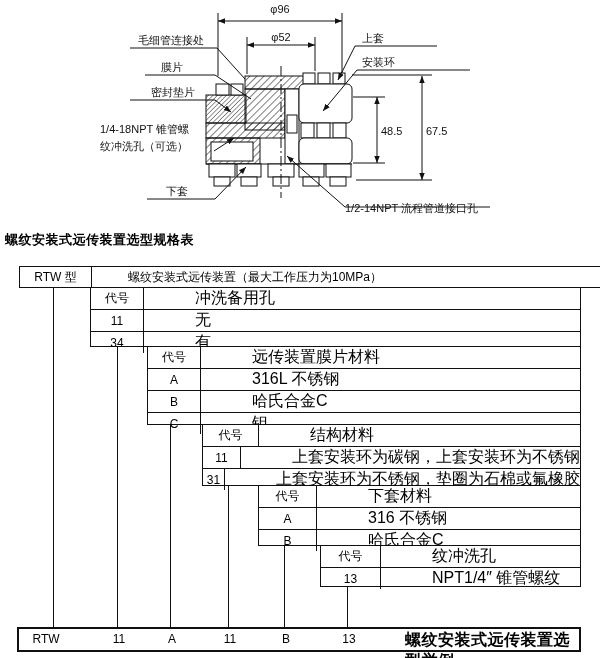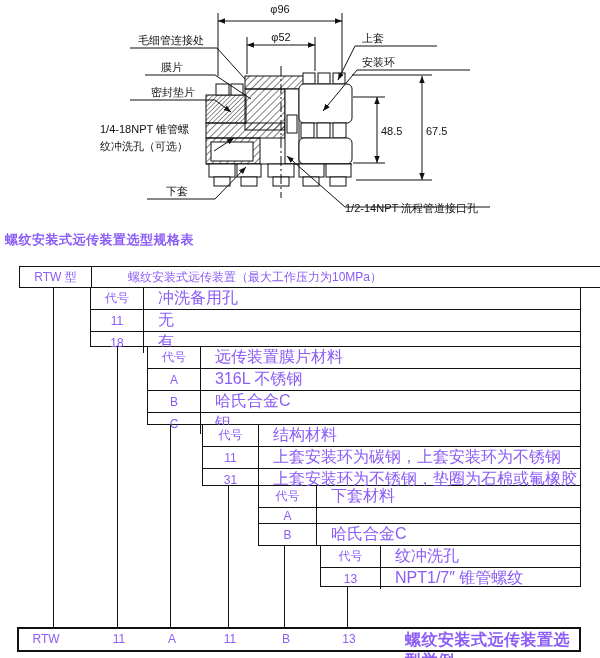--- a/index.html
+++ b/index.html
@@ -1,27 +1,27 @@
 <!DOCTYPE html>
 <html><head>
 <meta charset="utf-8">
 <style>
   html,body{margin:0;padding:0;background:#e8e8e8;}
   #page{position:relative;width:600px;height:658px;background:#ffffff;
-        font-family:"Liberation Sans","DejaVu Sans",sans-serif;color:#8b5cf6;overflow:hidden;}
+        font-family:"Liberation Sans","DejaVu Sans",sans-serif;color:#000000;overflow:hidden;}
   svg text{font-family:"Liberation Sans","DejaVu Sans",sans-serif;fill:#111;}
   .abs{position:absolute;box-sizing:border-box;}
   #section-title{left:5px;top:231px;font-size:13px;font-weight:bold;letter-spacing:.5px;}
   
   #hdr-row{left:19px;top:266px;width:598px;height:22px;border:1px solid #111;display:flex;gap:24px;}
   #hdr-model{width:71px;border-right:1px solid #111;display:flex;align-items:center;justify-content:center;font-size:12px;}
   #hdr-desc{flex:1;display:flex;align-items:center;padding-left:12px;font-size:12px;}
   
   .block{position:absolute;box-sizing:border-box;border:1px solid #111;border-top:none;display:flex;flex-direction:column;background:#fff;}
-  .trow{flex:1;display:flex;border-top:1px solid #111;box-sizing:border-box;}
+  .trow{flex:1;display:flex;border-top:1px solid #111;box-sizing:border-box;gap:37px;}
   .trow:first-child{border-top:none;}
   .code{display:flex;align-items:center;justify-content:center;border-right:1px solid #111;box-sizing:border-box;font-size:12px;}
   .desc{flex:1;display:flex;align-items:center;padding-left:14px;font-size:16px;white-space:nowrap;}
   #blk1{left:90px;top:288px;width:491px;height:59px;}   #blk1 .code{width:53px;}
   #blk2{left:147px;top:347px;width:434px;height:78px;}  #blk2 .code{width:53px;}
   #blk3{left:202px;top:425px;width:379px;height:61px;}  #blk3 .code{width:56px;}
   #blk4{left:258px;top:486px;width:323px;height:60px;}  #blk4 .code{width:58px;}
   #blk5{left:320px;top:546px;width:261px;height:41px;}  #blk5 .code{width:60px;}
   .vline{position:absolute;width:1px;background:#111;}
   
@@ -140,21 +140,21 @@
     <div id="blk1" class="block">
       <div class="trow">
           <div class="code">代号</div>
           <div class="desc">冲洗备用孔</div>
         </div>
       <div class="trow">
           <div class="code">11</div>
           <div class="desc">无</div>
         </div>
       <div class="trow">
-          <div class="code">18</div>
+          <div class="code">34</div>
           <div class="desc">有</div>
         </div>
     </div>
 
     <div id="blk2" class="block">
       <div class="trow">
           <div class="code">代号</div>
           <div class="desc">远传装置膜片材料</div>
         </div>
       <div class="trow">
@@ -186,35 +186,36 @@
         </div>
     </div>
 
     <div id="blk4" class="block">
       <div class="trow">
           <div class="code">代号</div>
           <div class="desc">下套材料</div>
         </div>
       <div class="trow">
           <div class="code">A</div>
+          <div class="desc">316 不锈钢</div>
         </div>
       <div class="trow">
           <div class="code">B</div>
           <div class="desc">哈氏合金C</div>
         </div>
     </div>
 
     <div id="blk5" class="block">
       <div class="trow">
           <div class="code">代号</div>
           <div class="desc">纹冲洗孔</div>
         </div>
       <div class="trow">
           <div class="code">13</div>
-          <div class="desc">NPT1/7″ 锥管螺纹</div>
+          <div class="desc">NPT1/4″ 锥管螺纹</div>
         </div>
     </div>
 
     <div class="vline" style="left:53px;top:288px;height:339px;"></div>
     <div class="vline" style="left:117px;top:347px;height:280px;"></div>
     <div class="vline" style="left:170px;top:425px;height:202px;"></div>
     <div class="vline" style="left:228px;top:486px;height:141px;"></div>
     <div class="vline" style="left:284px;top:546px;height:81px;"></div>
     <div class="vline" style="left:347px;top:587px;height:40px;"></div>
 

